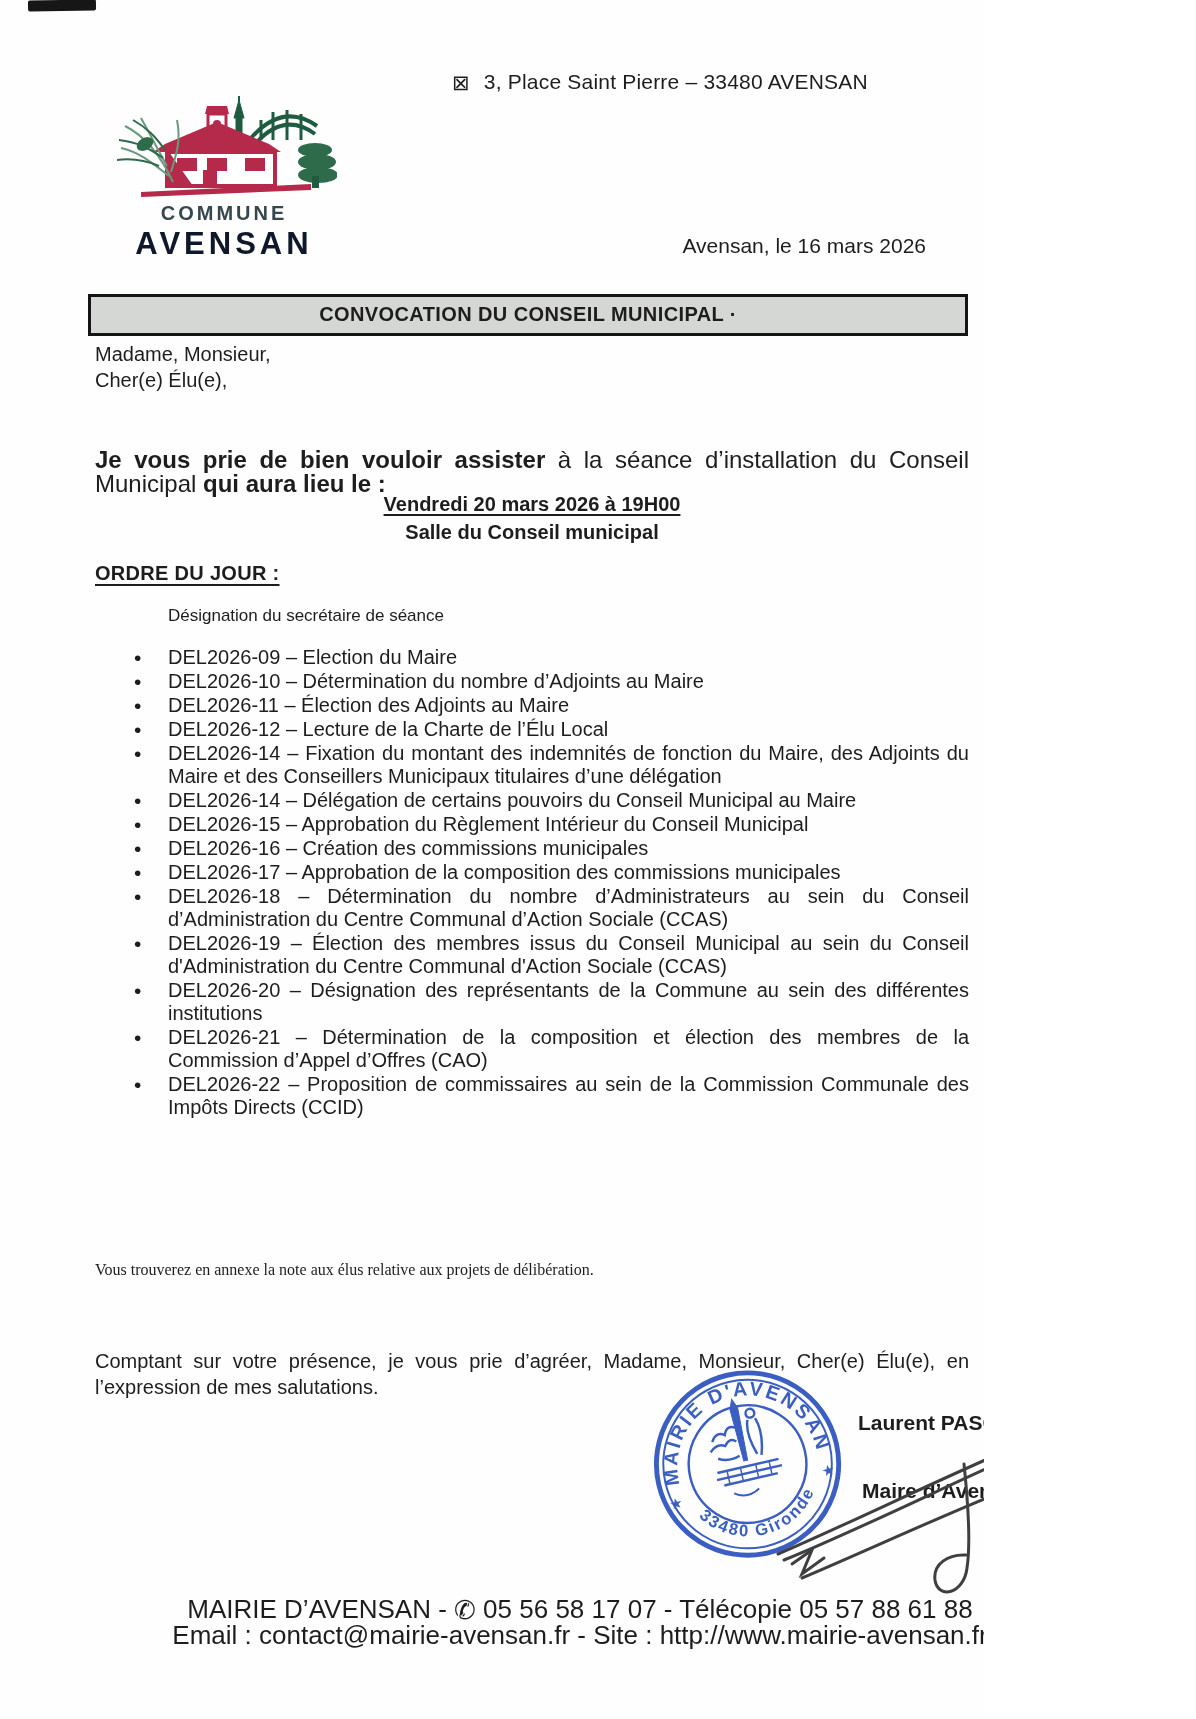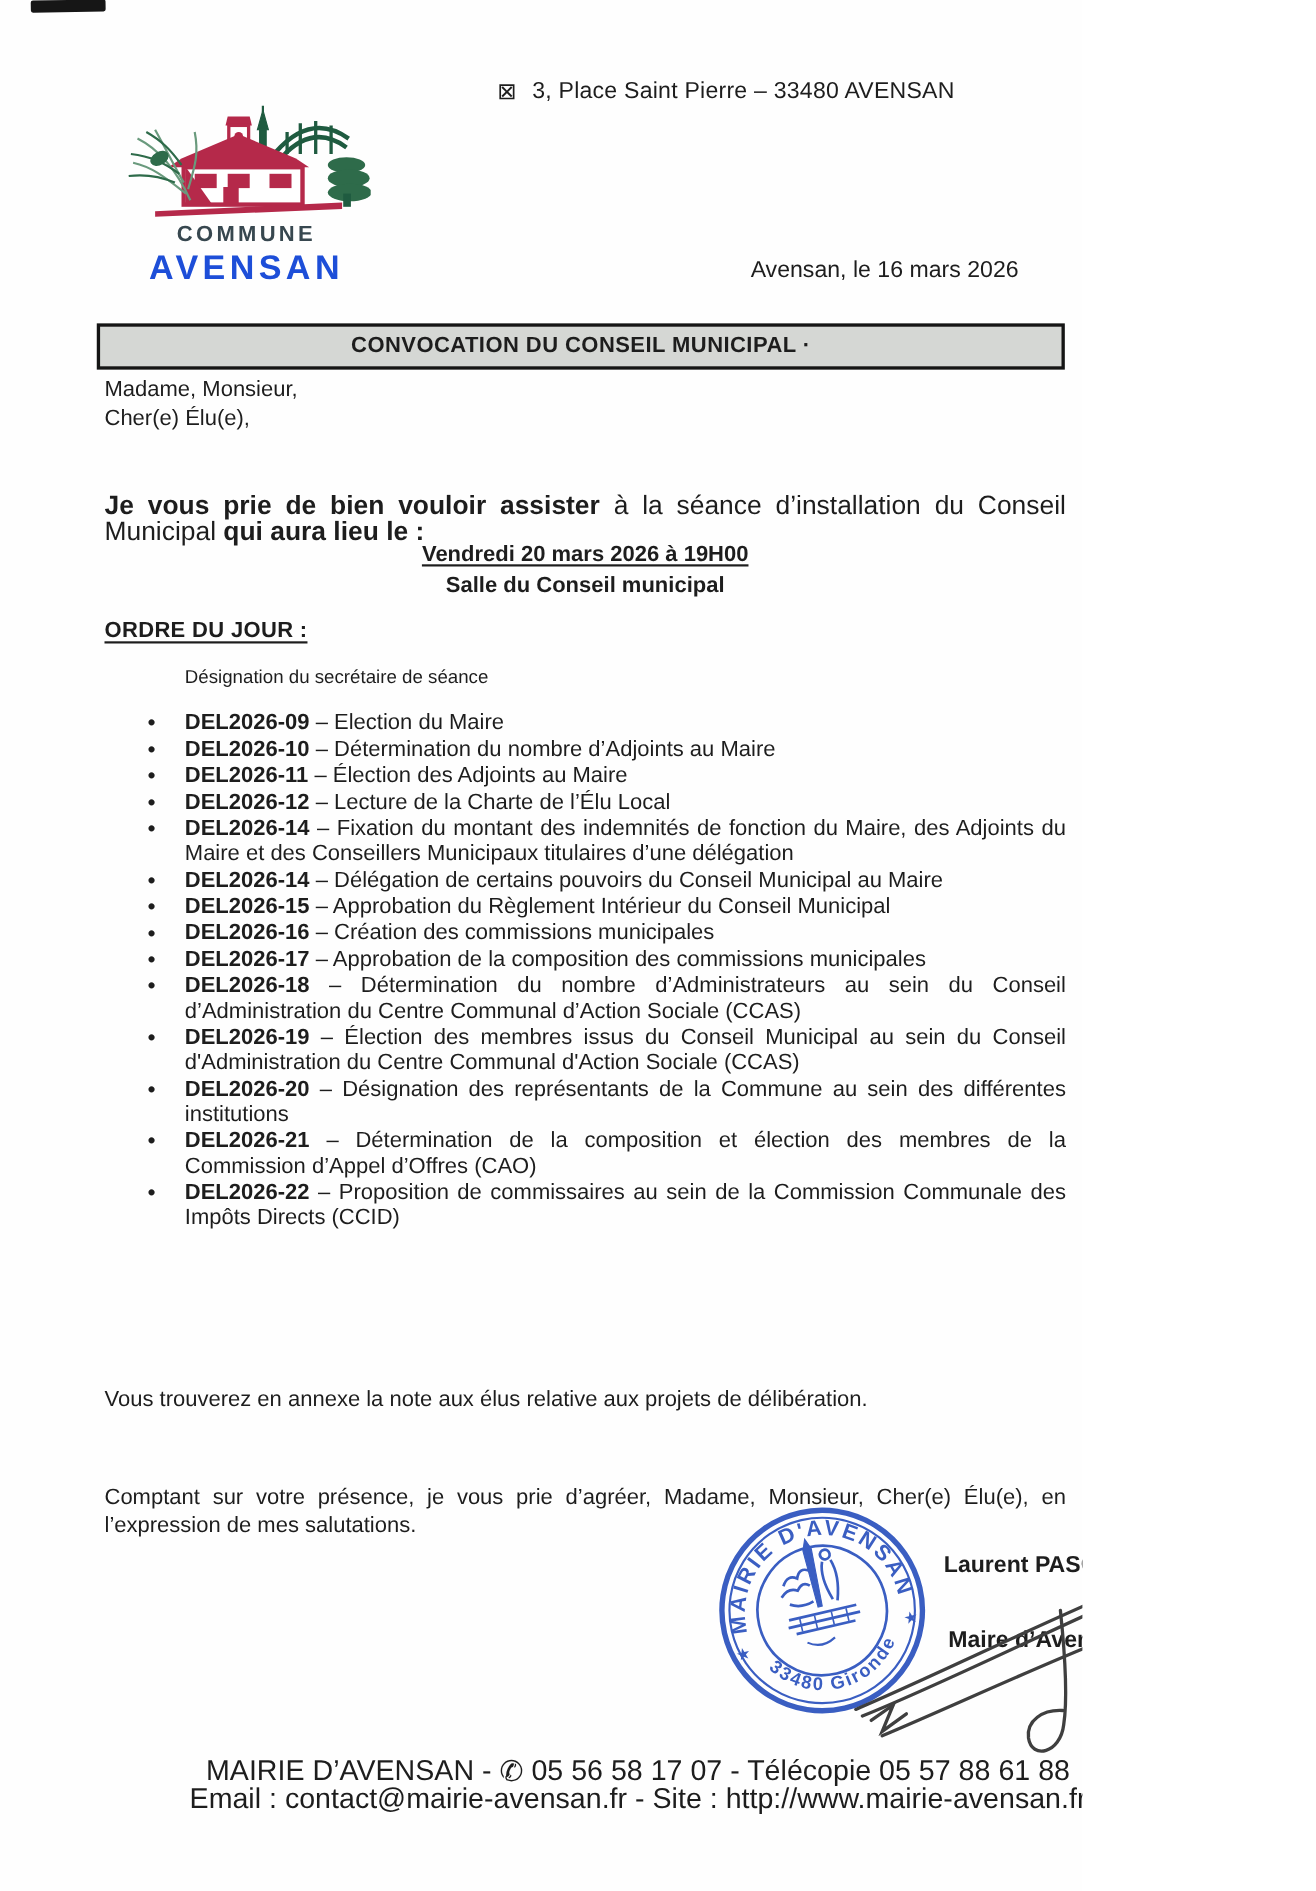--- a/index.html
+++ b/index.html
@@ -9,42 +9,42 @@
   }
   .abs{position:absolute;}
   
   .artifact{left:28px;top:0;width:68px;height:11px;background:#161616;border-radius:2px;transform:rotate(-1deg);}
   
   .address{left:452px;top:70px;font-size:21px;letter-spacing:.2px;white-space:nowrap;}
   .address .env{display:inline-block;margin-right:14px;font-size:21px;transform:translateY(1px);}
   .logo{left:104px;top:96px;width:240px;text-align:center;}
   .logo svg{display:block;margin:0 auto;}
   .logo-line1{font-size:20px;font-weight:700;letter-spacing:3px;color:#37474f;margin-top:2px;}
-  .logo-line2{font-size:31px;font-weight:700;letter-spacing:4px;color:#1d4ed8;margin-top:1px;}
+  .logo-line2{font-size:31px;font-weight:700;letter-spacing:4px;color:#0f172a;margin-top:1px;}
   .dateline{left:600px;top:234px;width:326px;text-align:right;font-size:21px;white-space:nowrap;}
   
   .banner{
     left:88px;top:294px;width:880px;box-sizing:border-box;
     border:3px solid #151515;background:#d5d7d4;
     text-align:center;padding:6px 0 7px 0;
     font-size:20px;font-weight:600;letter-spacing:.4px;
   }
   
   .salutation{left:95px;top:341px;font-size:20px;line-height:26px;}
   .intro{left:95px;top:424px;width:874px;font-size:24px;line-height:24px;text-align:justify;}
   .meeting-dt{left:95px;top:493px;width:874px;text-align:center;font-size:20px;font-weight:700;}
   .meeting-dt span{text-decoration:underline;text-underline-offset:3px;}
   .meeting-loc{left:95px;top:521px;width:874px;text-align:center;font-size:20px;font-weight:700;}
   .agenda-heading{left:95px;top:562px;font-size:20px;font-weight:700;text-decoration:underline;text-underline-offset:4px;letter-spacing:.3px;}
   .agenda-pre{left:168px;top:606px;font-size:17px;}
   ul.agenda{left:95px;top:646px;width:874px;margin:0;padding:0;list-style:none;font-size:20px;line-height:23px;}
   ul.agenda li{position:relative;padding-left:73px;margin-bottom:1px;text-align:justify;}
   ul.agenda li::before{content:"•";position:absolute;left:39px;top:0;font-size:21px;}
-  ul.agenda .code{font-weight:700;}
-  .annex{left:95px;top:1261px;font-size:20px;}
+  ul.agenda .code{font-weight:400;}
+  .annex{left:95px;top:1261px;font-size:16px;font-family:Liberation Serif, serif;}
   .closing{left:95px;top:1328px;width:874px;font-size:20px;line-height:26px;text-align:justify;}
   
   .stamp{left:650px;top:1366px;transform:rotate(-13deg);}
   .sig-name{left:858px;top:1411px;font-size:21px;font-weight:700;white-space:nowrap;}
   .sig-title{left:862px;top:1479px;font-size:21px;font-weight:700;white-space:nowrap;}
   .sig-scribble{left:768px;top:1402px;}
   
   .footer{left:0;top:1596px;width:1160px;text-align:center;font-size:26px;line-height:26px;}
   .footer .phone{display:inline-block;transform:translateY(1px);}
 </style>

